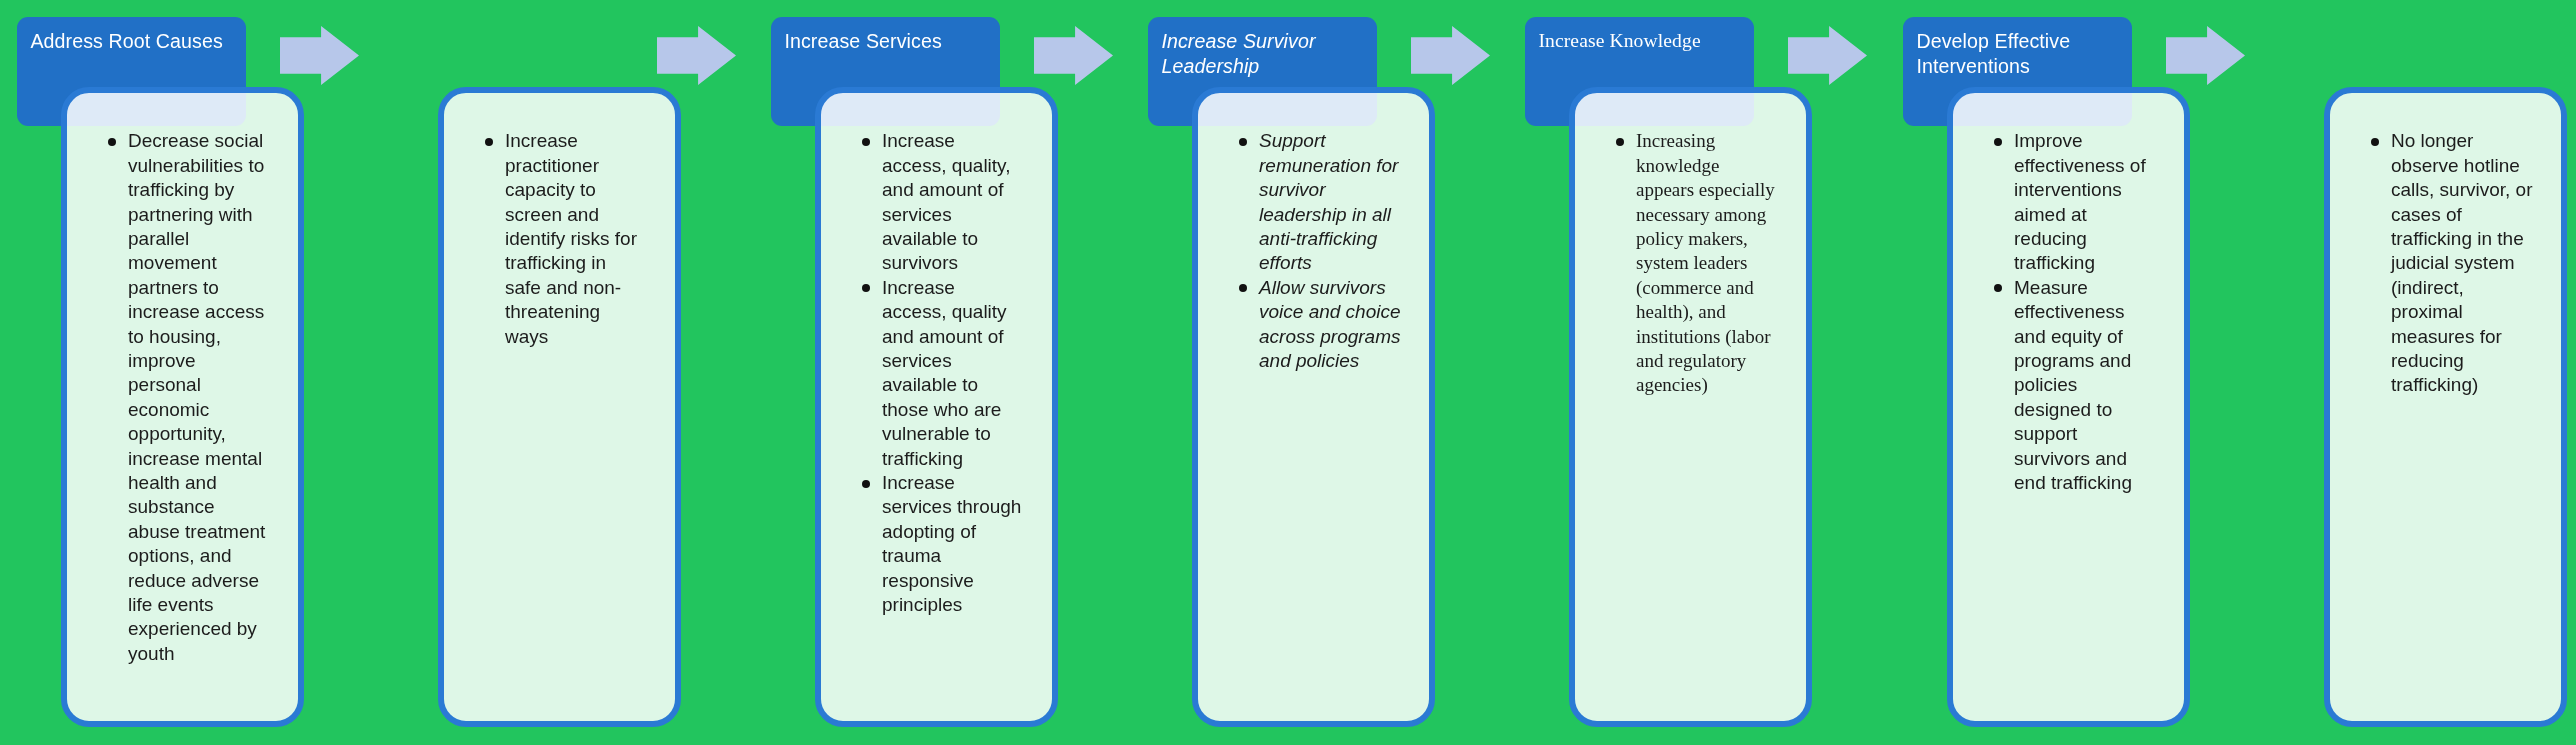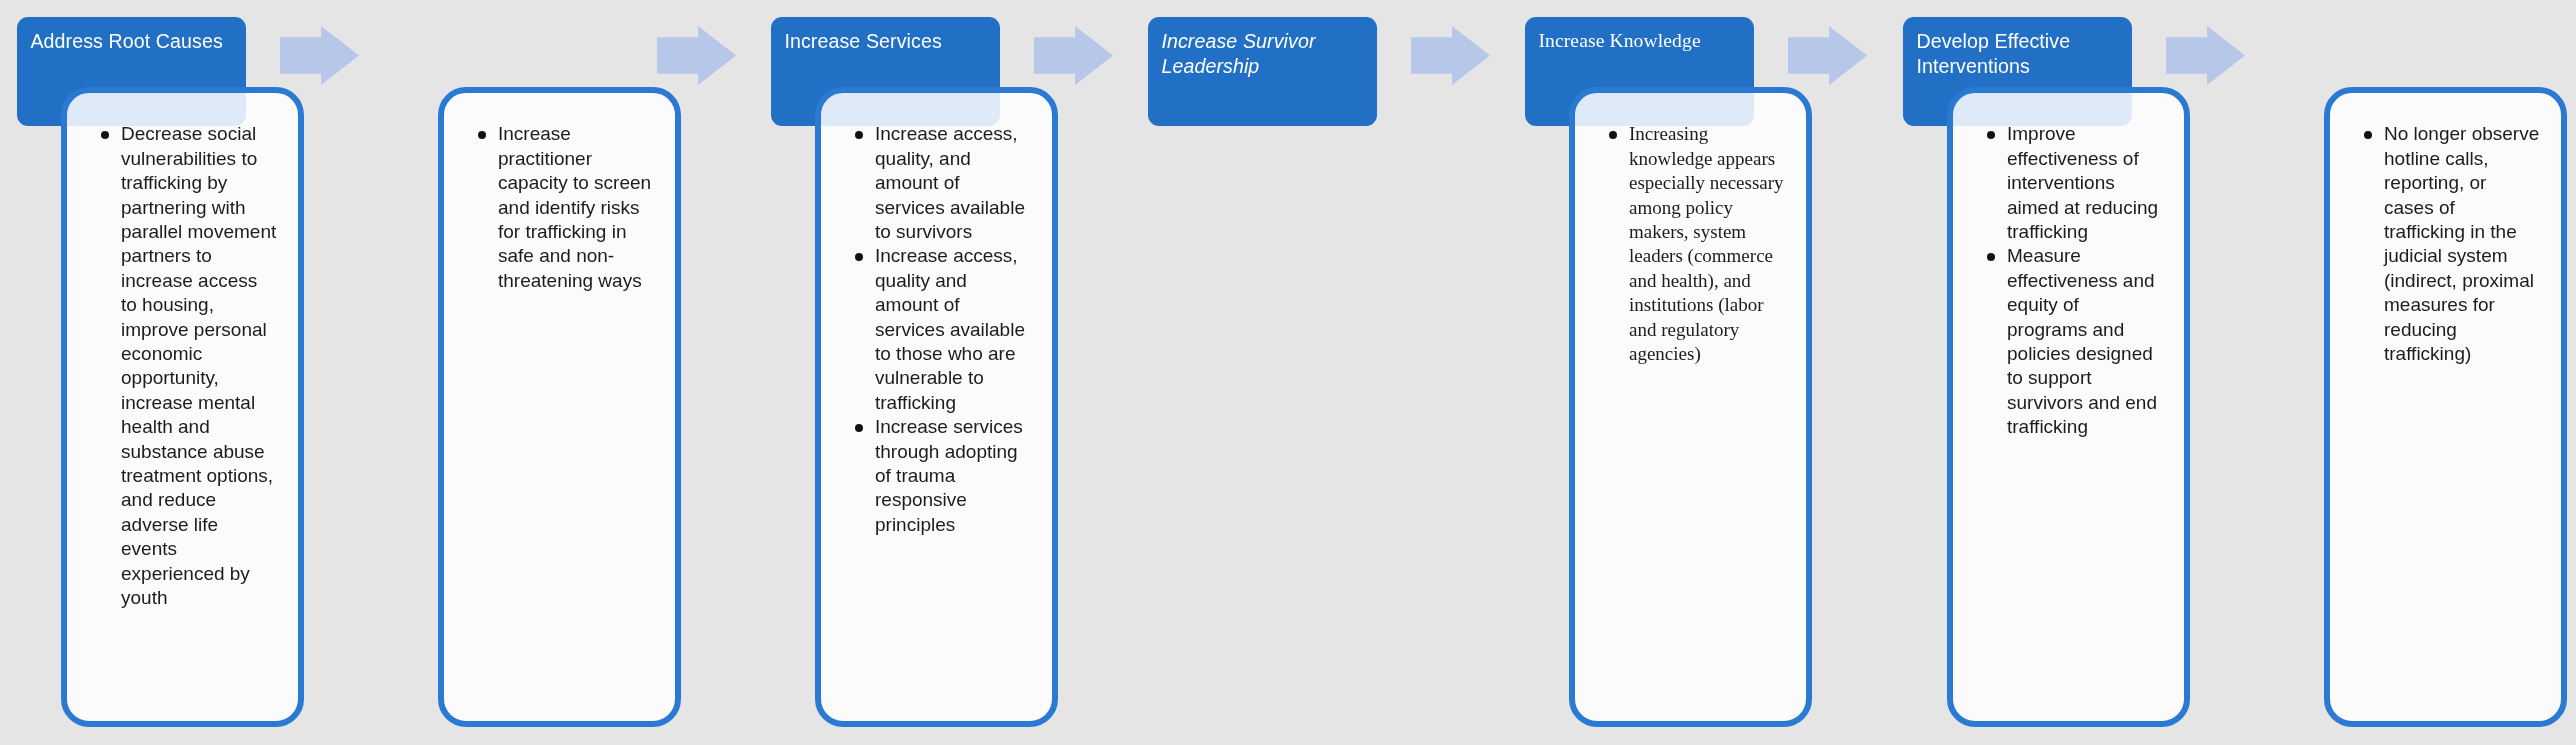--- a/index.html
+++ b/index.html
@@ -5,21 +5,21 @@
   html, body {
     margin: 0;
     padding: 0;
     background: #ffffff;
     font-family: "Liberation Sans", "DejaVu Sans", sans-serif;
   }
   #canvas {
     position: relative;
     width: 2576px;
     height: 746px;
-    background: #e5e5e5;
+    background: #22c55e;
     overflow: hidden;
   }
   .col {
     position: absolute;
     top: 0;
     width: 377px;
     height: 746px;
   }
   .hdr {
     position: absolute;
@@ -53,21 +53,21 @@
     z-index: 2;
   }
   .body-content {
     box-sizing: border-box;
     width: 100%;
     height: 100%;
     padding: 18.3px 9.8px 12.2px 0;
     overflow: hidden;
   }
   ul.bullets {
-    margin: 11px;
+    margin: 18px;
     padding: 0 0 0 43px;
     list-style: none;
   }
   ul.bullets li {
     position: relative;
     color: var(--text-color, #1C1C1C);
     font-size: 19px;
     line-height: 24.4px;
   }
   ul.bullets li::before {
@@ -134,20 +134,28 @@
           </ul>
       </div>
     </div>
   </div>
 
   <div class="col" style="left: 1148px; font-style: italic;">
     <div class="arrow"></div>
     <div class="hdr">
       <div class="hdr-label">Increase Survivor Leadership</div>
     </div>
+    <div class="body-box">
+      <div class="body-content">
+        <ul class="bullets">
+            <li><span>Support remuneration for survivor leadership in all anti-trafficking efforts</span></li>
+            <li><span>Allow survivors voice and choice across programs and policies</span></li>
+          </ul>
+      </div>
+    </div>
   </div>
 
   <div class="col" style="left: 1525px; font-family: Liberation Serif, serif;">
     <div class="arrow"></div>
     <div class="hdr">
       <div class="hdr-label">Increase Knowledge</div>
     </div>
     <div class="body-box">
       <div class="body-content">
         <ul class="bullets">
@@ -170,19 +178,19 @@
           </ul>
       </div>
     </div>
   </div>
 
   <div class="col" style="left: 2280px;">
 
     <div class="body-box">
       <div class="body-content">
         <ul class="bullets">
-            <li><span>No longer observe hotline calls, reporting, or cases of trafficking in the judicial system (indirect, proximal measures for reducing trafficking)</span></li>
+            <li><span>No longer observe hotline calls, survivor, or cases of trafficking in the judicial system (indirect, proximal measures for reducing trafficking)</span></li>
           </ul>
       </div>
     </div>
   </div>
 </div>
 
 
 </body></html>

